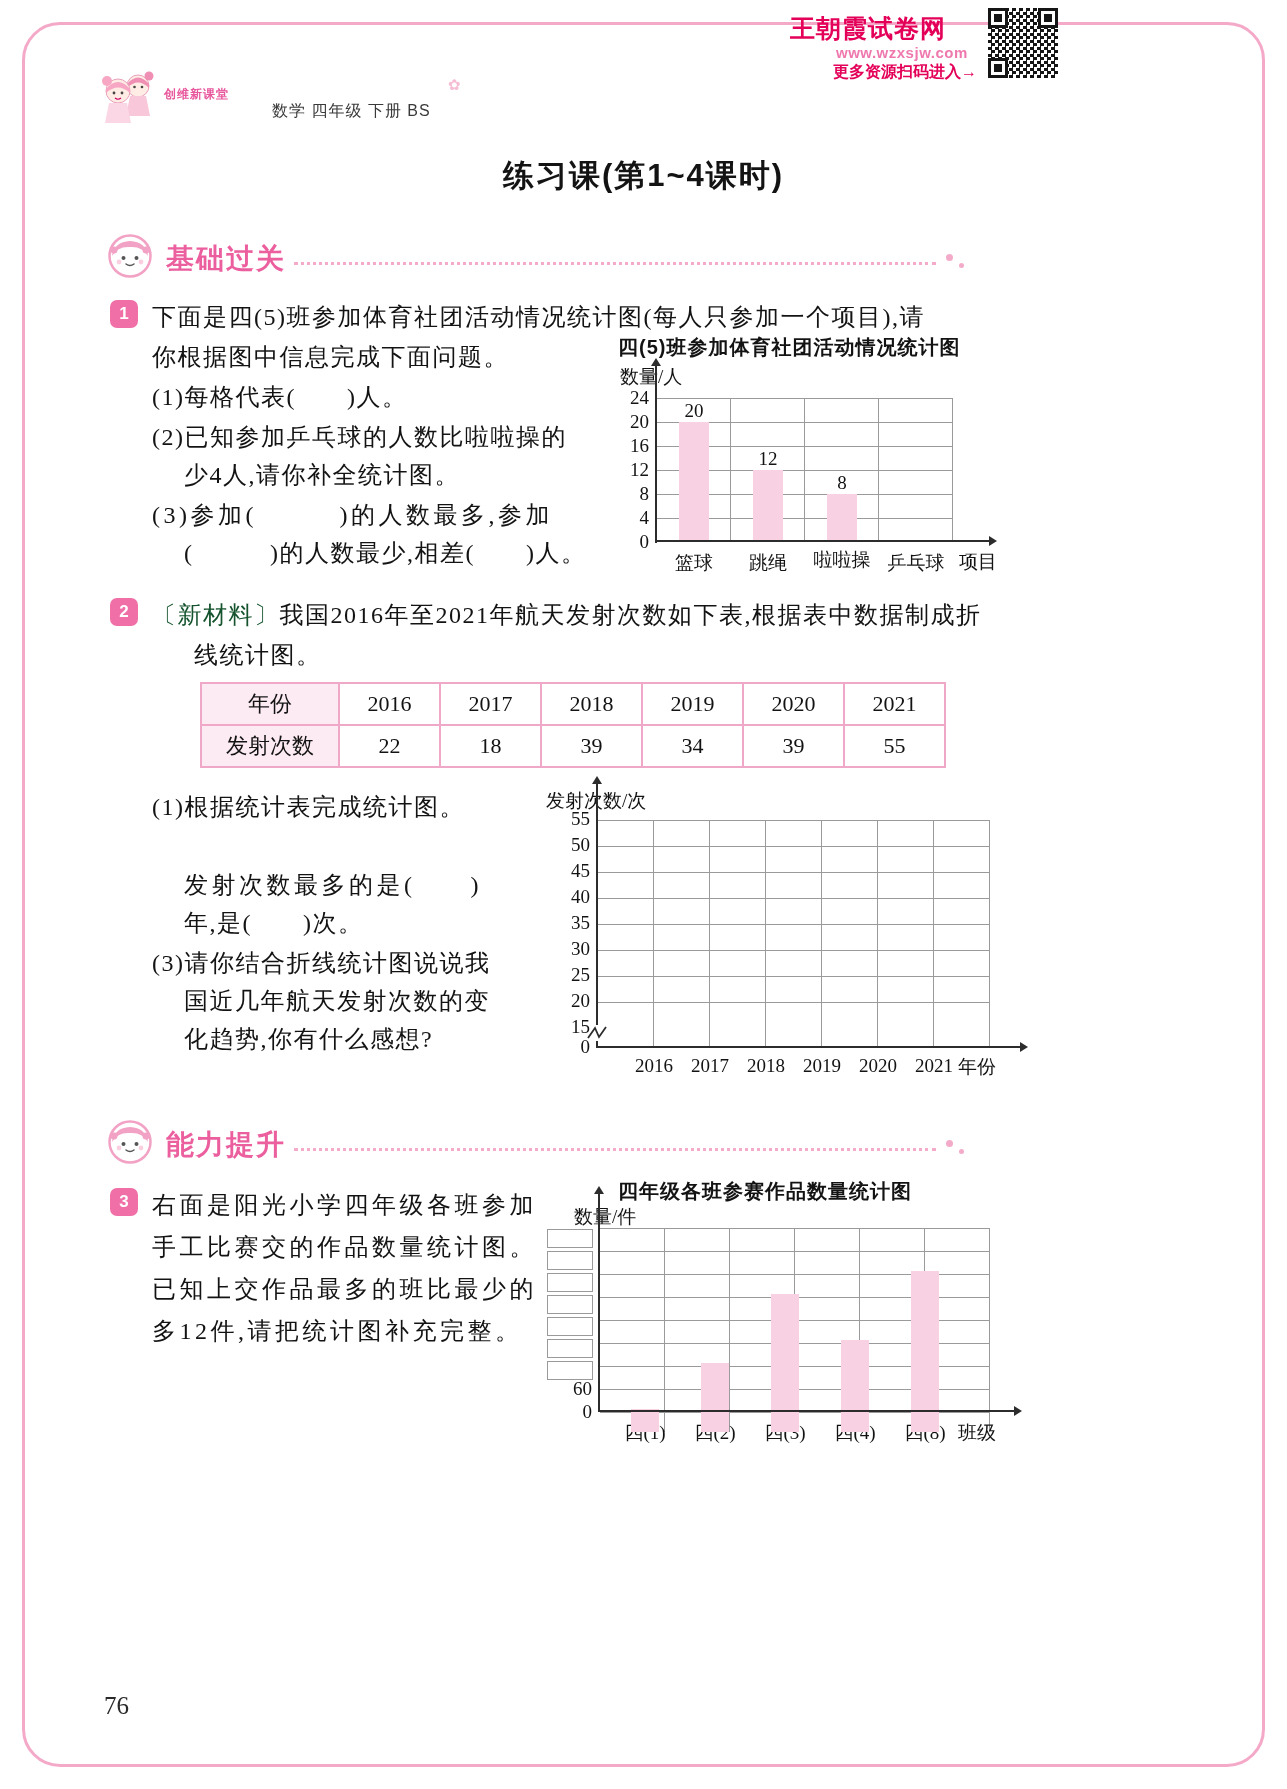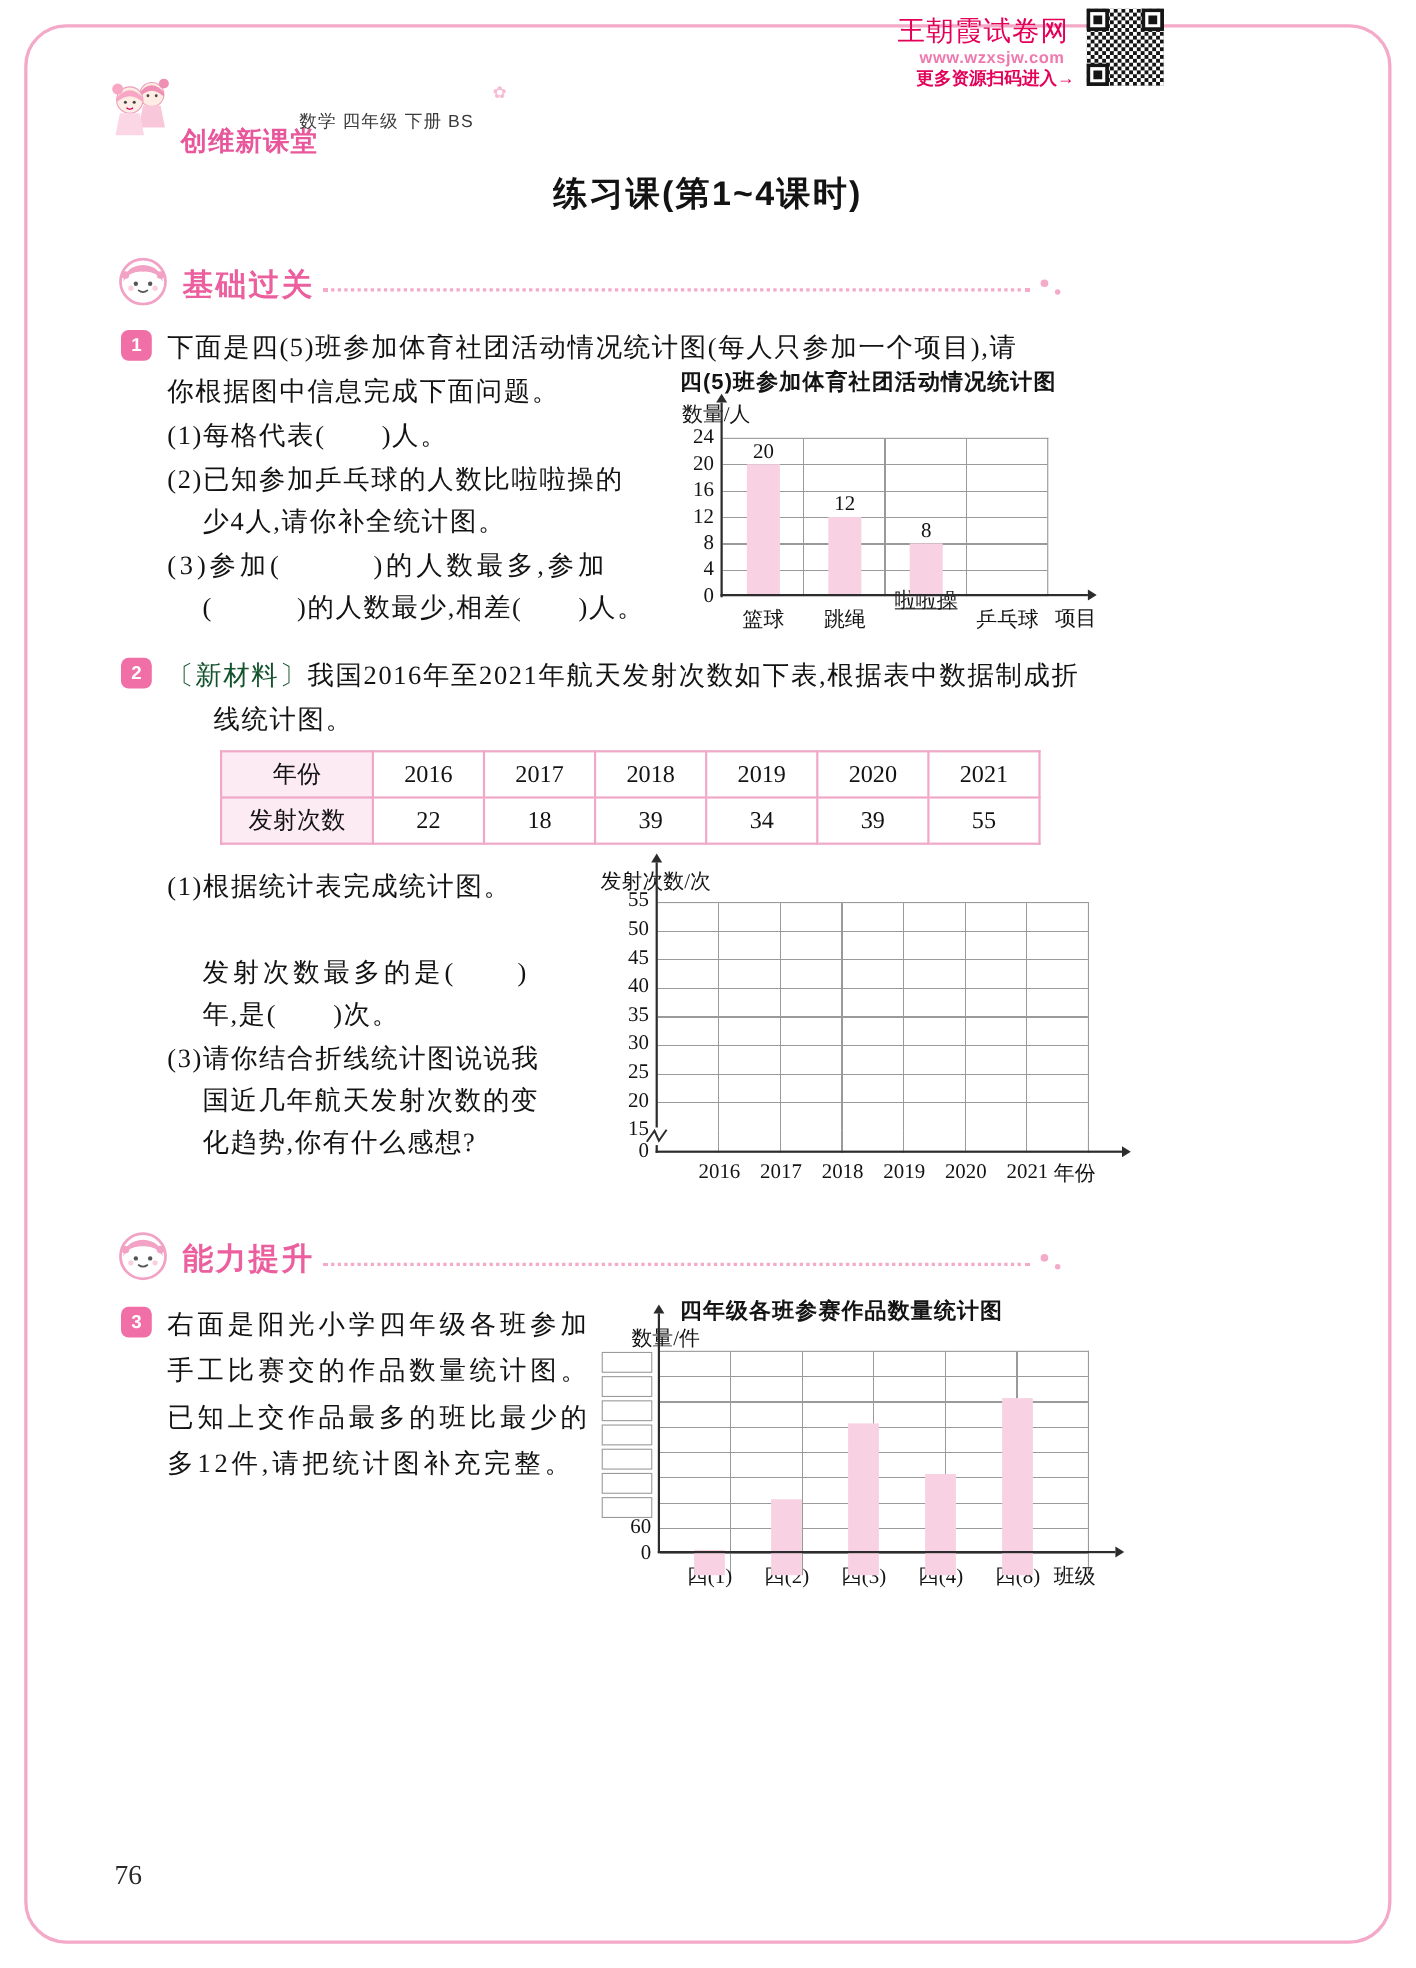--- a/index.html
+++ b/index.html
@@ -61,23 +61,23 @@
       <circle cx="44" cy="21" r="1.3" fill="#444"></circle>
     <path d="M32 30 L48 30 L52 50 L28 50 Z" fill="#f9c7da"></path>
     <circle cx="20" cy="25" r="12" fill="#ffece4" stroke="#e9a0bc" stroke-width="1"></circle>
     <path d="M8 23 Q20 9 32 23 L32 27 Q20 16 8 27 Z" fill="#f7a6c4"></path>
     <circle cx="9" cy="15" r="5" fill="#f7a6c4"></circle>
     <circle cx="16" cy="27" r="1.4" fill="#444"></circle>
       <circle cx="24" cy="27" r="1.4" fill="#444"></circle>
     <path d="M17 32 Q20 34.5 23 32" stroke="#c06" stroke-width="1.2" fill="none"></path>
     <path d="M11 37 L29 37 L33 57 L7 57 Z" fill="#fbd6e5"></path>
   </svg>
-  <div class="t sans" style="left:164px;top:113px;font-size:24px;font-weight:bold;color:#e8569c;letter-spacing:1px">创维新课堂</div>
+  <div class="t sans" style="left:164px;top:87px;font-size:12px;font-weight:bold;color:#e8569c;letter-spacing:1px">创维新课堂</div>
   <div class="t sans" style="left:272px;top:101px;font-size:16px;color:#3a3a3a;letter-spacing:1px">数学 四年级 下册 BS</div>
-  <div class="t sans" style="left:816px;top:12px;font-size:25px;font-weight:normal;color:#e40058;letter-spacing:1px">王朝霞试卷网</div>
+  <div class="t sans" style="left:790px;top:12px;font-size:25px;font-weight:bold;color:#e40058;letter-spacing:1px">王朝霞试卷网</div>
   <div class="t sans" style="left:836px;top:43px;font-size:15px;font-weight:bold;color:#ef79ae;letter-spacing:0.5px">www.wzxsjw.com</div>
   <div class="t sans" style="left:833px;top:62px;font-size:16px;font-weight:bold;color:#e40058;letter-spacing:0">更多资源扫码进入→</div>
   <div class="qr">
     <span class="f" style="left:0;top:0"></span>
     <span class="f" style="right:0;top:0"></span>
     <span class="f" style="left:0;bottom:0"></span>
   </div>
   <div class="t" style="left:448px;top:76px;font-size:15px;color:#f6bcd4;letter-spacing:0">✿</div>
 
   <div class="t sans" style="left:0;width:100%;top:156px;text-align:center;font-size:31px;font-weight:bold;letter-spacing:2px">练习课(第1~4课时)</div>
@@ -116,21 +116,21 @@
       <div class="ylab" style="left: -54px; top: 60px; width: 46px;">12</div>
       <div class="ylab" style="left: -54px; top: 84px; width: 46px;">8</div>
       <div class="ylab" style="left: -54px; top: 108px; width: 46px;">4</div>
       <div class="ylab" style="left: -54px; top: 132px; width: 46px;">0</div>
       <div class="xlab" style="left: 0px; top: 151px; width: 74px;">篮球</div>
       <div class="bar" style="left: 22px; bottom: 0px; width: 30px; height: 120px;"></div>
       <div class="bval" style="left: 12px; bottom: 120px; width: 50px;">20</div>
       <div class="xlab" style="left: 74px; top: 151px; width: 74px;">跳绳</div>
       <div class="bar" style="left: 96px; bottom: 0px; width: 30px; height: 72px;"></div>
       <div class="bval" style="left: 86px; bottom: 72px; width: 50px;">12</div>
-      <div class="xlab" style="left: 148px; top: 134px; width: 74px; text-decoration: underline;">啦啦操</div>
+      <div class="xlab" style="left: 148px; top: 148px; width: 74px;">啦啦操</div>
       <div class="bar" style="left: 170px; bottom: 0px; width: 30px; height: 48px;"></div>
       <div class="bval" style="left: 160px; bottom: 48px; width: 50px;">8</div>
       <div class="xlab" style="left: 222px; top: 151px; width: 74px;">乒乓球</div>
     </div>
   <div class="axis-y" style="left:655px;top:366px;height:177px"></div>
   <div class="axis-x" style="left:655px;top:540px;width:334px"></div>
   <div class="alab" style="left:959px;top:549px">项目</div>
 
   <div class="marker" style="left:110px;top:598px">2</div>
   <div class="t" style="left:152px;top:600px"><span class="pink">〔新材料〕</span><span>我国2016年至2021年航天发射次数如下表,根据表中数据制成折</span></div>

